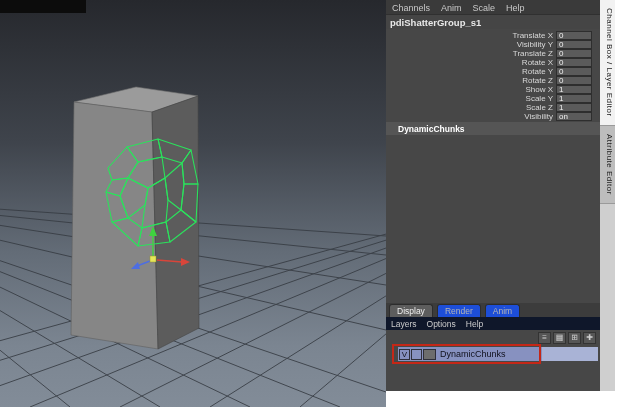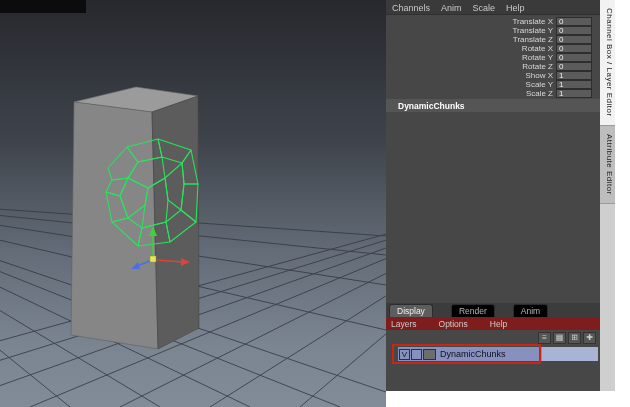--- a/index.html
+++ b/index.html
@@ -22,24 +22,24 @@
   .cb-node { height:14px; font-size:9.5px; font-weight:bold; color:#e8e8e8; padding:2px 0 0 4px; background:#454545; }
   .cb-attrs { padding:2px 0 0 0; }
   .cb-row { display:flex; justify-content:flex-end; height:9px; padding-right:8px; }
   .cb-label { font-size:8px; color:#d8d8d8; margin-right:3px; white-space:nowrap; }
   .cb-value { width:36px; height:9px; font-size:8px; line-height:8px; color:#f0f0f0; background:#5b5b5b; border:1px solid #2e2e2e; padding-left:2px; overflow:hidden; }
   .cb-inputs-header { font-size:8.5px; font-weight:bold; color:#ffffff; padding:4px 0 1px 3px; }
   .cb-input-node { font-size:8.5px; font-weight:bold; color:#ffffff; padding:2px 0 1px 12px; background:#555555; margin-top:1px; }
 
   
   .layer-editor { position:absolute; left:0; top:303px; width:214px; height:88px; background:#474747; }
-  .le-tabs { display:flex; align-items:flex-end; height:14px; background:#3c3c3c; padding-left:3px; gap:18px; }
-  .le-tab { font-size:8.5px; color:#b5b5b5; background:#000000; border:1px solid #2c2c2c; border-bottom:none; border-radius:3px 3px 0 0; padding:1px 7px 1px 7px; }
+  .le-tabs { display:flex; align-items:flex-end; height:14px; background:#3c3c3c; padding-left:3px; gap:4px; }
+  .le-tab { font-size:8.5px; color:#b5b5b5; background:#1d4ed8; border:1px solid #2c2c2c; border-bottom:none; border-radius:3px 3px 0 0; padding:1px 7px 1px 7px; }
   .le-tab.active { background:#5d5d5d; color:#efefef; }
-  .le-menu { height:13px; display:flex; gap:22px; font-size:8.5px; color:#cccccc; padding:2px 0 0 5px; background:#7f1d1d; }
+  .le-menu { height:13px; display:flex; gap:10px; font-size:8.5px; color:#cccccc; padding:2px 0 0 5px; background:#0f172a; }
   .le-icons { height:15px; display:flex; justify-content:flex-end; align-items:center; gap:2px; padding-right:4px; }
   .le-icon { width:13px; height:12px; background:#565656; border:1px solid #333333; color:#cfcfcf; font-size:8px; line-height:10px; text-align:center; }
   .le-list { height:44px; padding-top:2px; }
   .layer-row { position:relative; height:14px; margin-left:12px; margin-right:2px; display:flex; align-items:center; background:#8791c0; }
   .layer-vis { width:11px; height:11px; margin-left:1px; border:1px solid #2f2f3a; font-size:8px; line-height:9px; text-align:center; color:#14141e; }
   .layer-toggle { width:11px; height:11px; margin-left:1px; border:1px solid #2f2f3a; }
   .layer-swatch { width:13px; height:11px; margin-left:1px; border:1px solid #2f2f3a; background:#6d6d6d; }
   .layer-name { width:106px; font-size:9px; color:#10101c; padding-left:4px; white-space:nowrap; overflow:hidden; }
   .layer-tail { flex:1; height:14px; background:#a9b3d6; }
   .annotation-box { position:absolute; left:6px; top:41px; width:149px; height:20px; border:2px solid #c42717; pointer-events:none; z-index:5; }
@@ -122,28 +122,29 @@
     <div class="topbar-fragment"></div>
   </div>
 
   <div id="channel-panel">
     <div class="cb-menu">
       <span>Channels</span>
       <span>Anim</span>
       <span>Scale</span>
       <span>Help</span>
     </div>
+    <div class="cb-node">pdiShatterGroup_s1</div>
 
     <div class="cb-attrs">
       <div class="cb-row">
         <span class="cb-label">Translate X</span>
         <span class="cb-value">0</span>
       </div>
       <div class="cb-row">
-        <span class="cb-label">Translate Y</span>
+        <span class="cb-label">Visibility Y</span>
         <span class="cb-value">0</span>
       </div>
       <div class="cb-row">
         <span class="cb-label">Translate Z</span>
         <span class="cb-value">0</span>
       </div>
       <div class="cb-row">
         <span class="cb-label">Rotate X</span>
         <span class="cb-value">0</span>
       </div>
@@ -159,20 +160,24 @@
         <span class="cb-label">Show X</span>
         <span class="cb-value">1</span>
       </div>
       <div class="cb-row">
         <span class="cb-label">Scale Y</span>
         <span class="cb-value">1</span>
       </div>
       <div class="cb-row">
         <span class="cb-label">Scale Z</span>
         <span class="cb-value">1</span>
+      </div>
+      <div class="cb-row">
+        <span class="cb-label">Visibility</span>
+        <span class="cb-value">on</span>
       </div>
     </div>
 
     <div class="cb-input-node">DynamicChunks</div>
 
     <div class="layer-editor">
       <div class="le-tabs">
         <span class="le-tab active">Display</span>
         <span class="le-tab">Render</span>
         <span class="le-tab">Anim</span>

